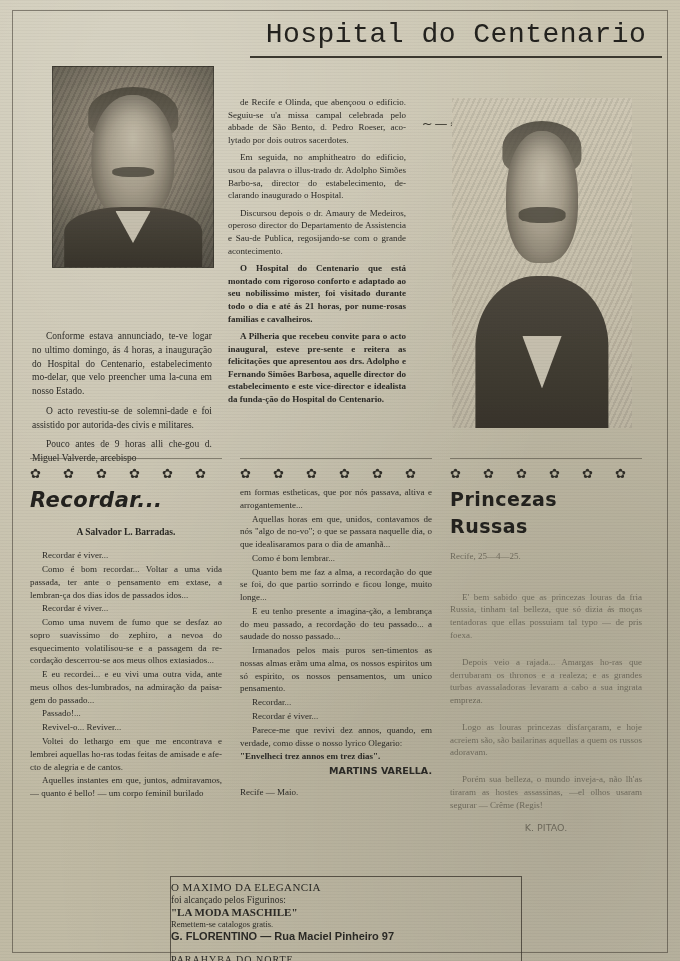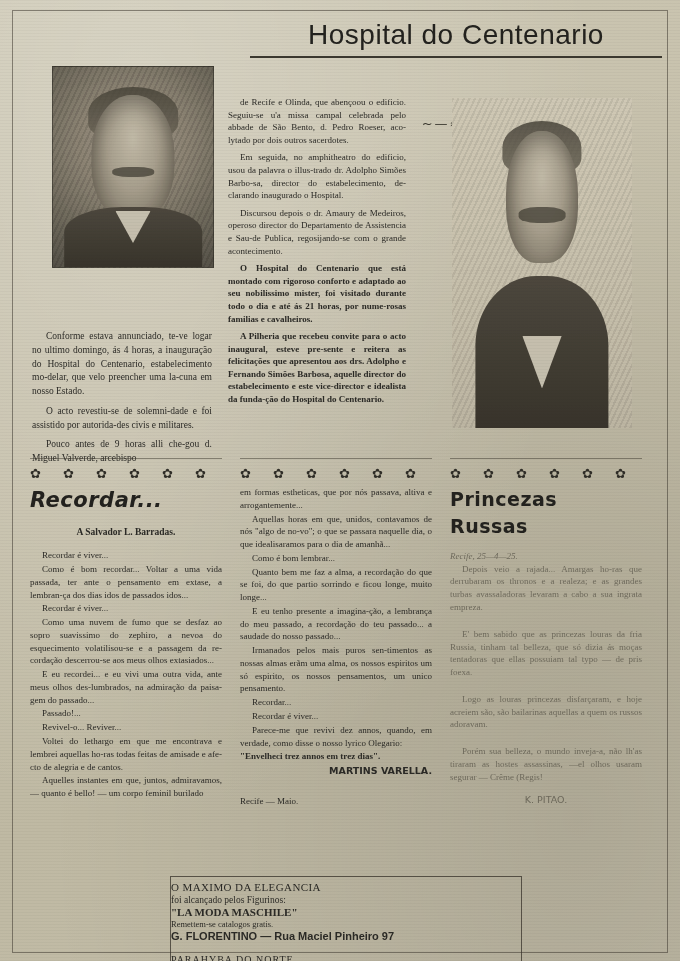--- a/index.html
+++ b/index.html
@@ -32,21 +32,21 @@
     left:12px;top:10px;right:12px;bottom:8px;
     border:1px solid rgba(60,55,45,.55);
   }
   
   .masthead{
     position:absolute;left:250px;top:20px;width:412px;height:60px;
     text-align:center;
   }
   .masthead h1{
     margin:0;
-    font-family:Liberation Sans, sans-serif;
+    font-family:Liberation Mono, monospace;
     font-weight:400;
     font-size:28px;
     letter-spacing:.5px;
     color:#23221e;
     line-height:1.05;
   }
   .rule-top{
     position:absolute;left:250px;top:56px;width:412px;height:2px;
     background:#3b382f;
   }
@@ -153,23 +153,23 @@
   .sec-title.ru{font-style:normal;font-size:19px;}
   .sub{
     text-align:center;font-size:9.5px;margin:0 0 10px 0;font-weight:bold;
   }
   .col p{margin:0 0 1px 0;text-indent:12px;}
   .col p.noind{text-indent:0;}
   .sig{
     text-align:right;font-weight:bold;font-size:9.5px;margin-top:0;
     font-family:"DejaVu Sans", sans-serif;
   }
-  .place{font-size:9px;margin-top:17px;}
+  .place{font-size:9px;margin-top:8px;}
   .faded{color:#5a564a;opacity:.78;}
-  .dateline{font-size:9px;margin:0 0 0 0;text-indent:0;font-style:italic;}
+  .dateline{font-size:9px;margin:0 0 28px 0;text-indent:0;}
 
   
   .ad{
     position:absolute;left:170px;top:876px;width:352px;height:96px;
     border:1px solid rgba(55,50,42,.75);
     text-align:left;
     padding-top:4px;
     box-sizing:border-box;
   }
   .ad .l1{font-size:11px;letter-spacing:.4px;}
@@ -256,22 +256,22 @@
     <p>Recordar é viver...</p>
     <p>Parece-me que revivi dez annos, quando, em verdade, como disse o nosso lyrico Olegario:</p>
     <p class="noind" style="font-weight:bold">"Envelheci trez annos em trez dias".</p>
     <div class="sig">MARTINS VARELLA.</div>
     <div class="place">Recife — Maio.</div>
   </div>
 
   <div class="col" id="col-3">
     <div class="sec-title ru">Princezas Russas</div>
     <div class="dateline faded">Recife, 25—4—25.</div>
+    <p class="faded" style="margin-bottom:14px">E' bem sabido que as princezas louras da fria Russia, tinham tal belleza, que só dizia ás moças tentadoras que ellas possuiam tal typo — de pris foexa.</p>
     <p class="faded" style="margin-bottom:14px">Depois veio a rajada... Amargas ho-ras que derrubaram os thronos e a realeza; e as grandes turbas avassaladoras levaram a cabo a sua ingrata empreza.</p>
-    <p class="faded" style="margin-bottom:14px">E' bem sabido que as princezas louras da fria Russia, tinham tal belleza, que só dizia ás moças tentadoras que ellas possuiam tal typo — de pris foexa.</p>
     <p class="faded" style="margin-bottom:14px">Logo as louras princezas disfarçaram, e hoje acreiem são, são bailarinas aquellas a quem os russos adoravam.</p>
     <p class="faded" style="margin-bottom:10px">Porém sua belleza, o mundo inveja-a, não lh'as tiraram as hostes assassinas, —el olhos usaram segurar — Crême (Regis!</p>
     <div class="sig faded" style="text-align:center;font-weight:normal">K. PITAO.</div>
   </div>
 
   <div class="ad">
     <div class="l1">O MAXIMO DA ELEGANCIA</div>
     <div class="l2">foi alcançado pelos Figurinos:</div>
     <div class="l3">"LA MODA MASCHILE"</div>
     <div class="l4">Remettem-se catalogos gratis.</div>

